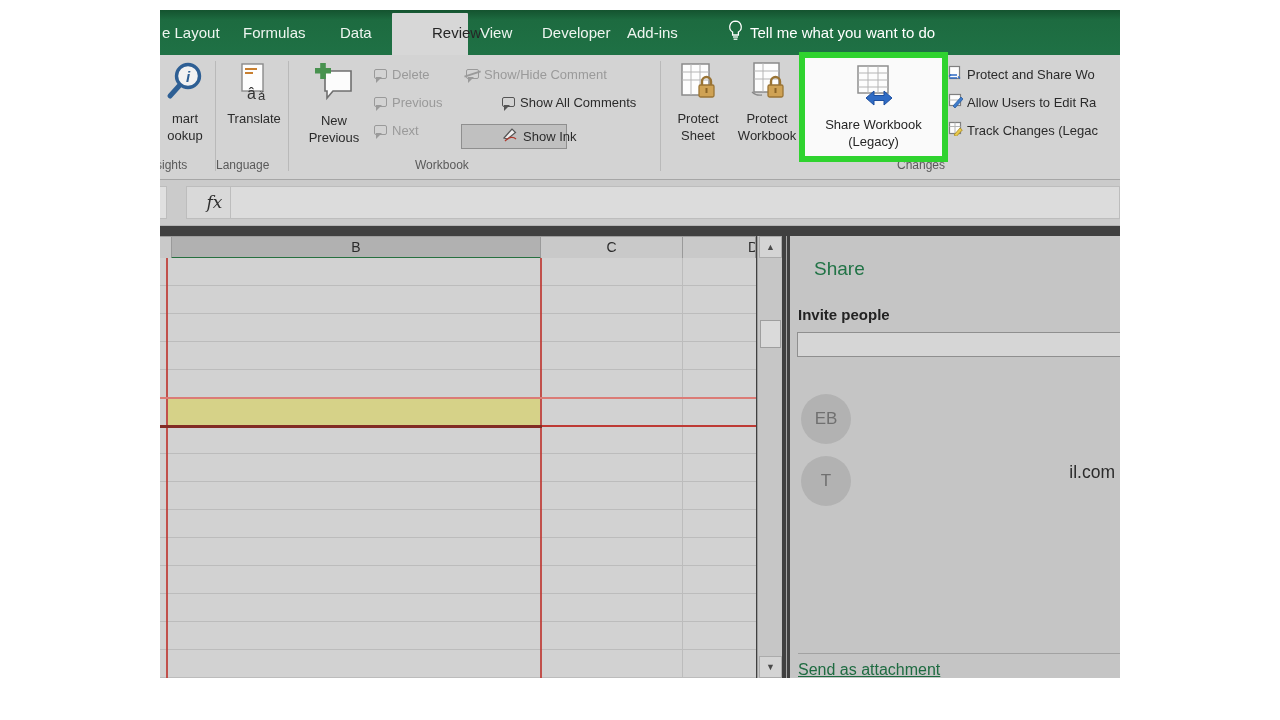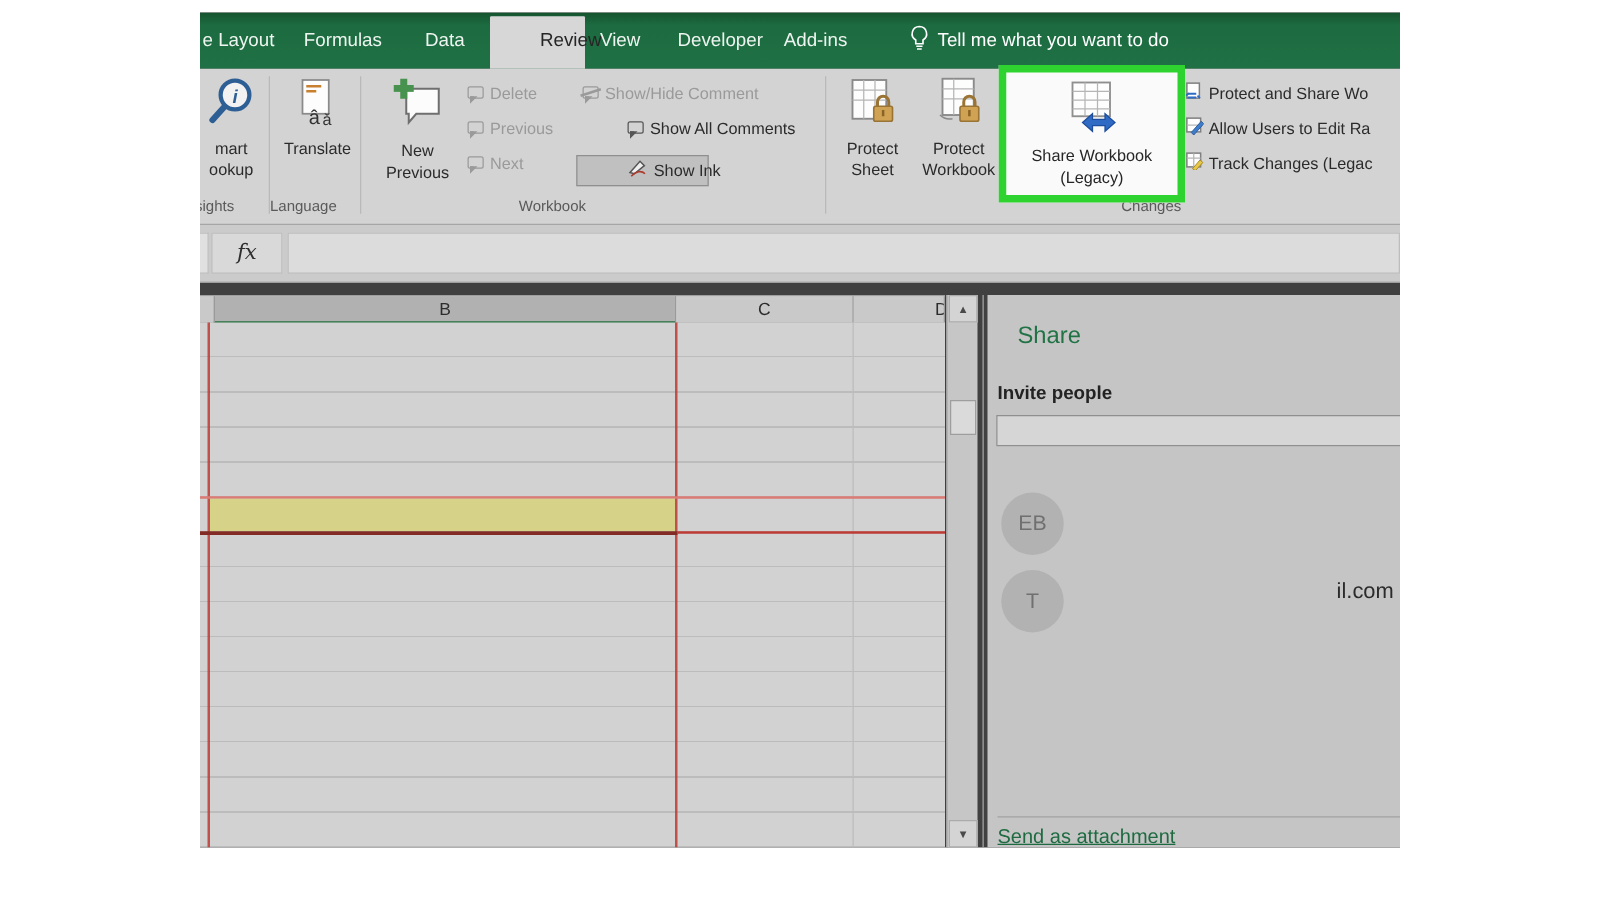--- a/index.html
+++ b/index.html
@@ -54,21 +54,21 @@
   #greenbox { position:absolute; left:639px; top:42px; width:149px; height:110px;
               border:6px solid #2fd32f; background:#fafafa; z-index:30; text-align:center;
               color:#262626; font-size:13px; line-height:17px; }
   #greenbox .bicon { display:block; margin:6px auto 2px auto; }
 
   
   #fbar { position:absolute; left:0; top:170px; width:960px; height:46px; background:#cbcbcb;
           border-bottom:1px solid #b5b5b5; }
   #namebox-sliver { position:absolute; left:0; top:6px; width:7px; height:33px; background:#e0e0e0;
                     border:1px solid #bdbdbd; border-left:none; }
-  #fxbox { position:absolute; left:9px; top:6px; width:57px; height:33px; background:#d9d9d9;
+  #fxbox { position:absolute; left:26px; top:6px; width:57px; height:33px; background:#d9d9d9;
            border:1px solid #bdbdbd; text-align:center; line-height:31px;
            font-family:"DejaVu Serif", serif; font-style:italic; font-size:17px; color:#2e2e2e; }
   #finput { position:absolute; left:70px; top:6px; width:890px; height:33px; background:#dcdcdc;
             border:1px solid #bdbdbd; }
 
   
   #headers { position:absolute; left:0; top:226px; width:596px; height:22px; background:#c9c9c9;
              border-top:1px solid #9e9e9e; }
   .colhead { position:absolute; top:0; height:22px; font-size:14px; color:#2c2c2c;
              text-align:center; line-height:20px; border-right:1px solid #9a9a9a;

